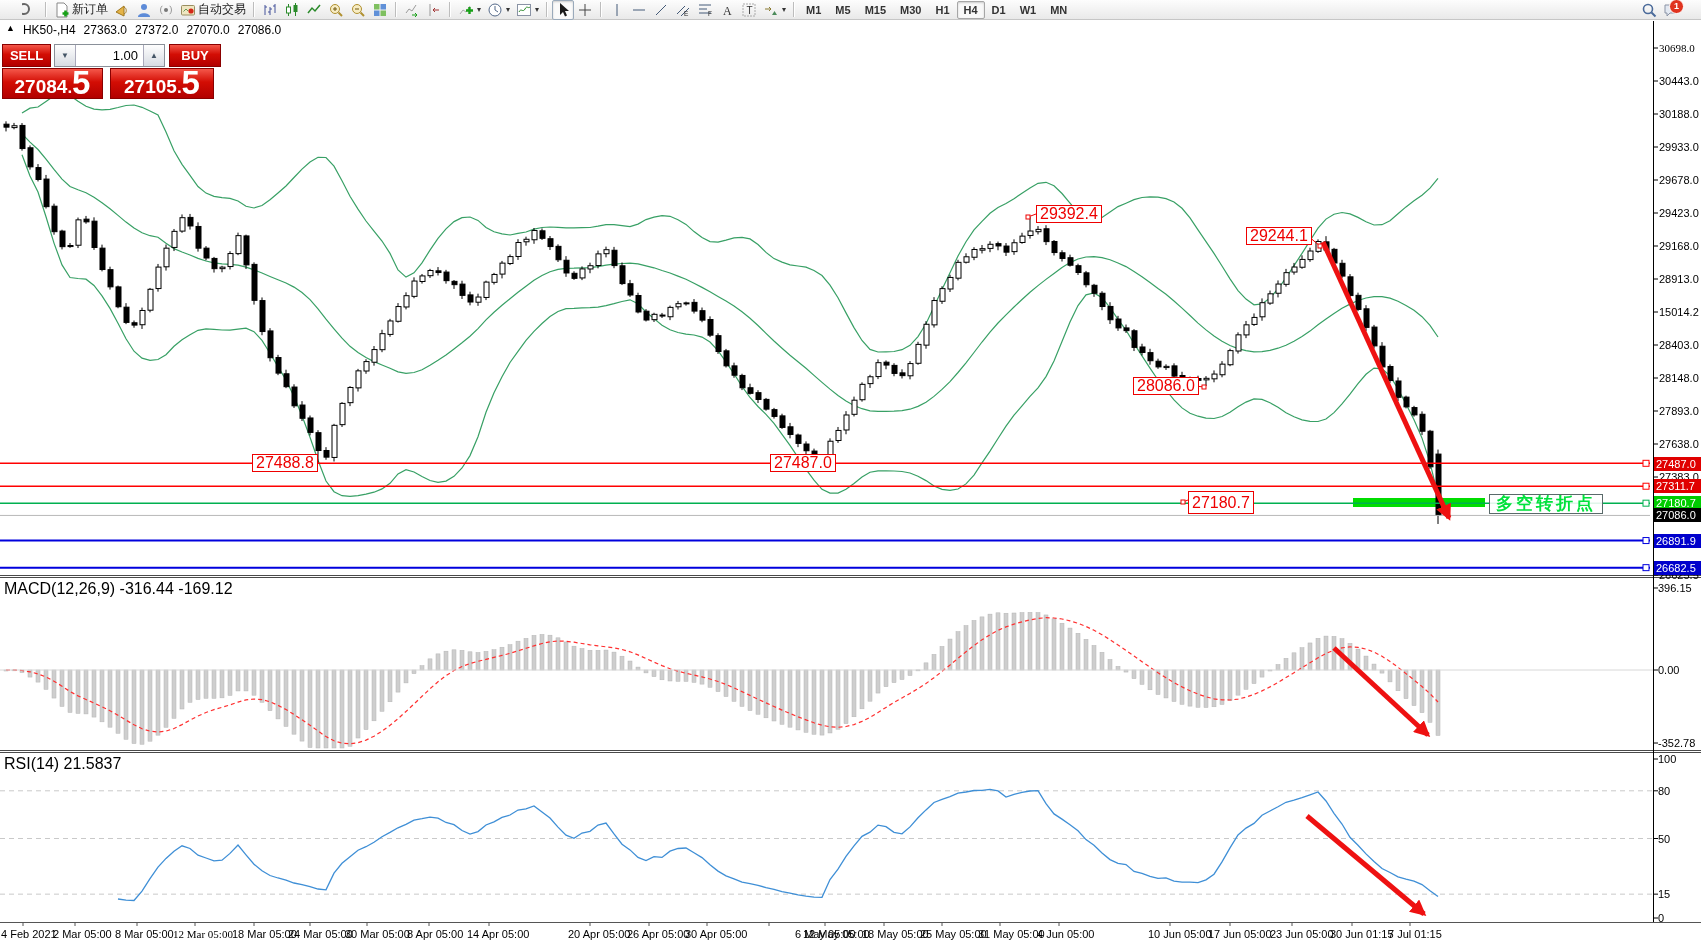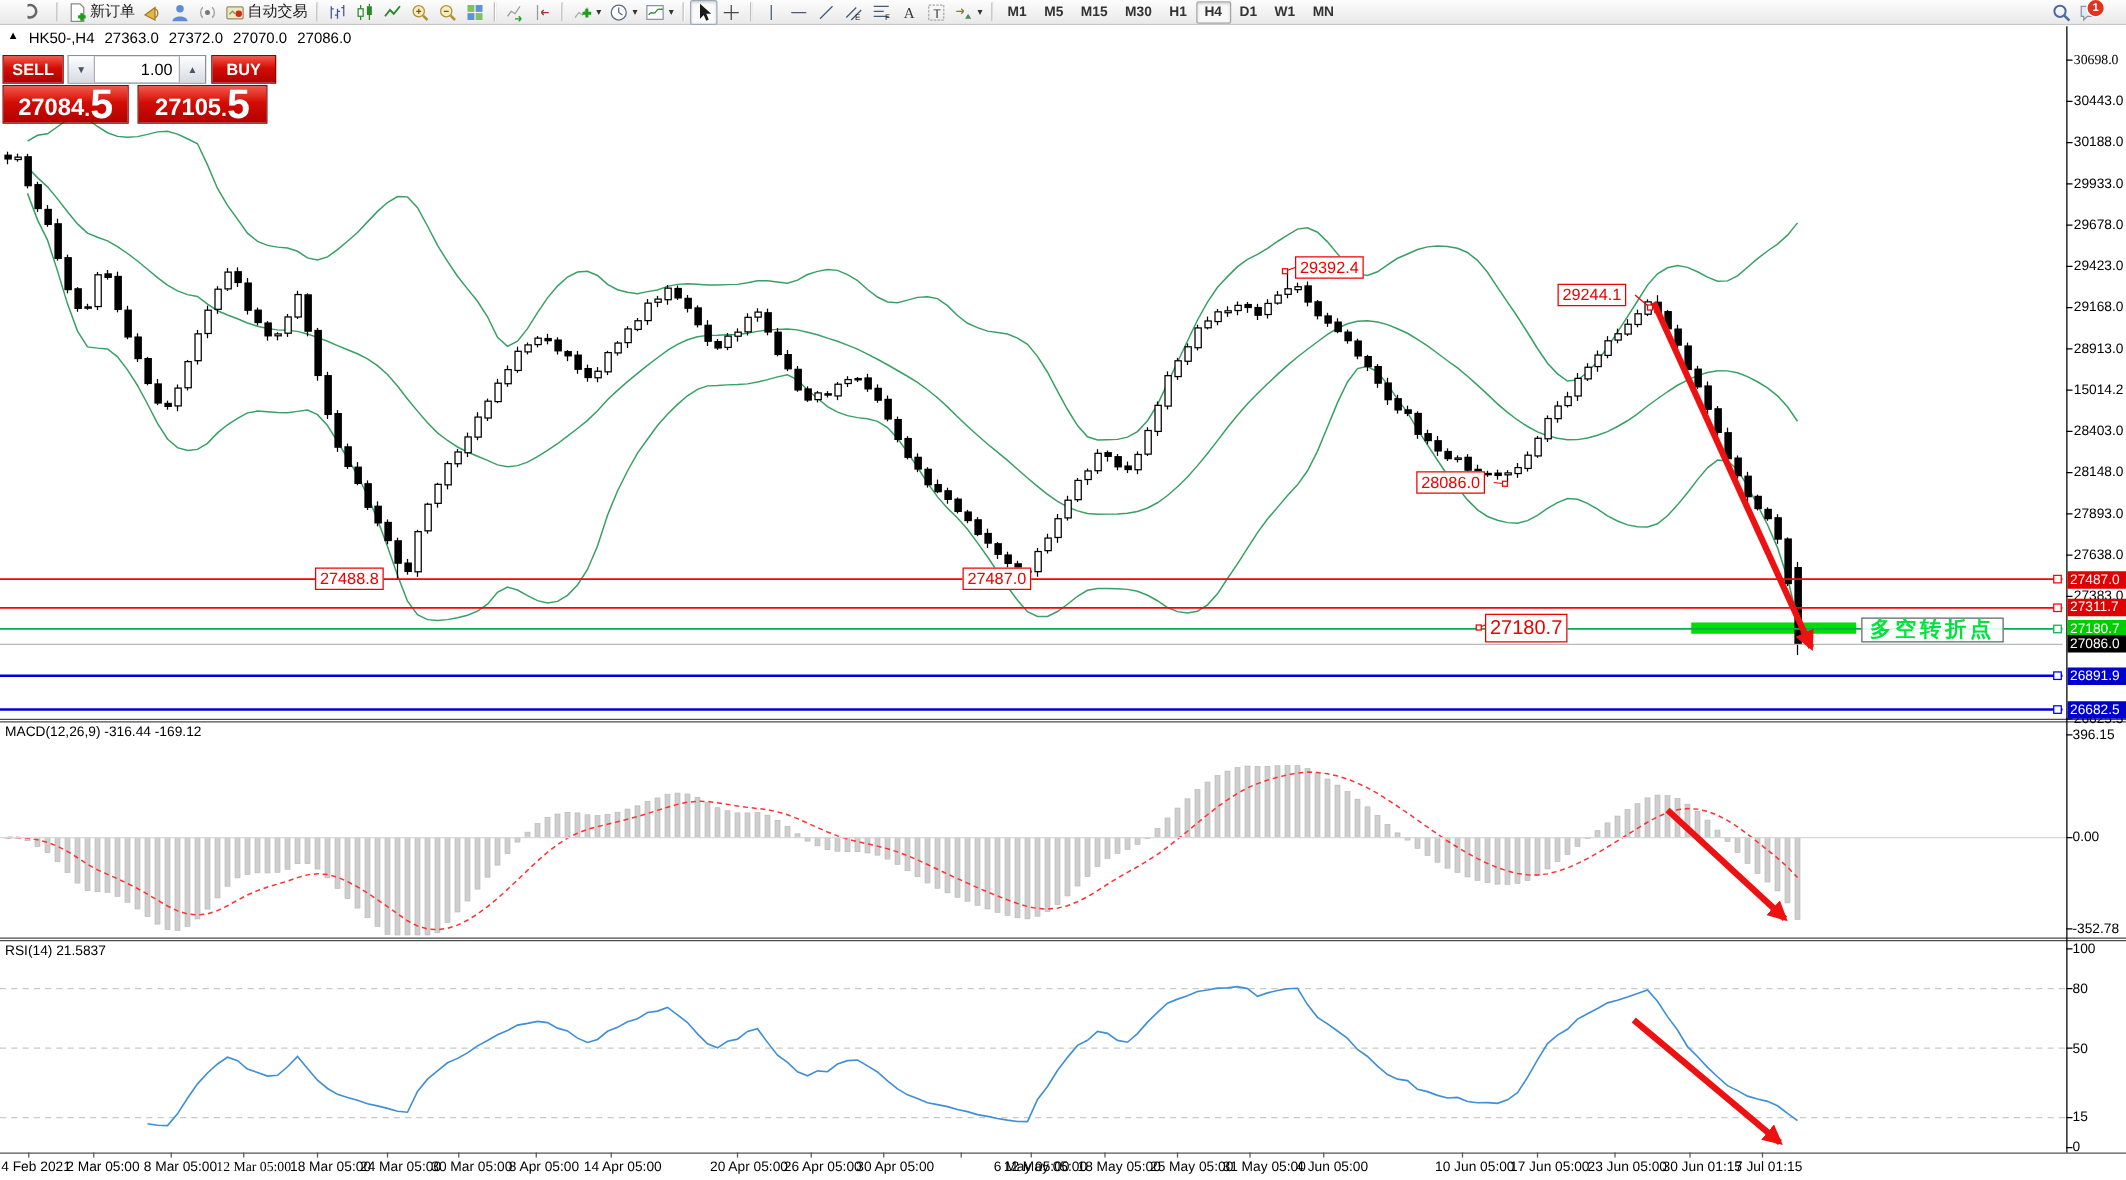--- a/index.html
+++ b/index.html
@@ -45,22 +45,22 @@
   .tp-price-sell{width:101px;}
   .tp-price-buy{width:104px;margin-left:7px;}
   .pb{font-size:19px;font-weight:bold;line-height:1;}
   .pd{font-size:17px;font-weight:bold;line-height:1;}
   .ps{font-size:33px;font-weight:bold;line-height:.78;}
   
   .axis-label{position:absolute;left:1659px;font-size:11px;color:#000;white-space:nowrap;}
   .scale-label{position:absolute;left:1657px;font-size:11px;color:#000;white-space:nowrap;}
   .badge-label{position:absolute;left:1654px;width:45px;font-size:11px;padding:1px 2px;line-height:12px;white-space:nowrap;}
   .date-label{position:absolute;top:928px;font-size:11px;color:#000;white-space:nowrap;}
-  .ind-label{position:absolute;font-size:11px;color:#000;z-index:11;}
-  .ann{position:absolute;border:1px solid #ee0000;color:#ee0000;background:#fff;font-size:13px;
+  .ind-label{position:absolute;font-size:16px;color:#000;z-index:11;}
+  .ann{position:absolute;border:1px solid #ee0000;color:#ee0000;background:#fff;font-size:16px;
        line-height:16px;padding:0 3px;white-space:nowrap;}
   .ann.big{font-size:16px;line-height:21px;}
   .ann.note{border:1px solid #5a6a6a;color:#00e23c;font-size:17px;font-weight:bold;letter-spacing:3px;
             background:rgba(255,255,255,.88);padding:1px 6px;}
 </style>
 </head>
 <body>
 
 <div id="wrap">
   <svg id="cv" width="1701" height="944">

